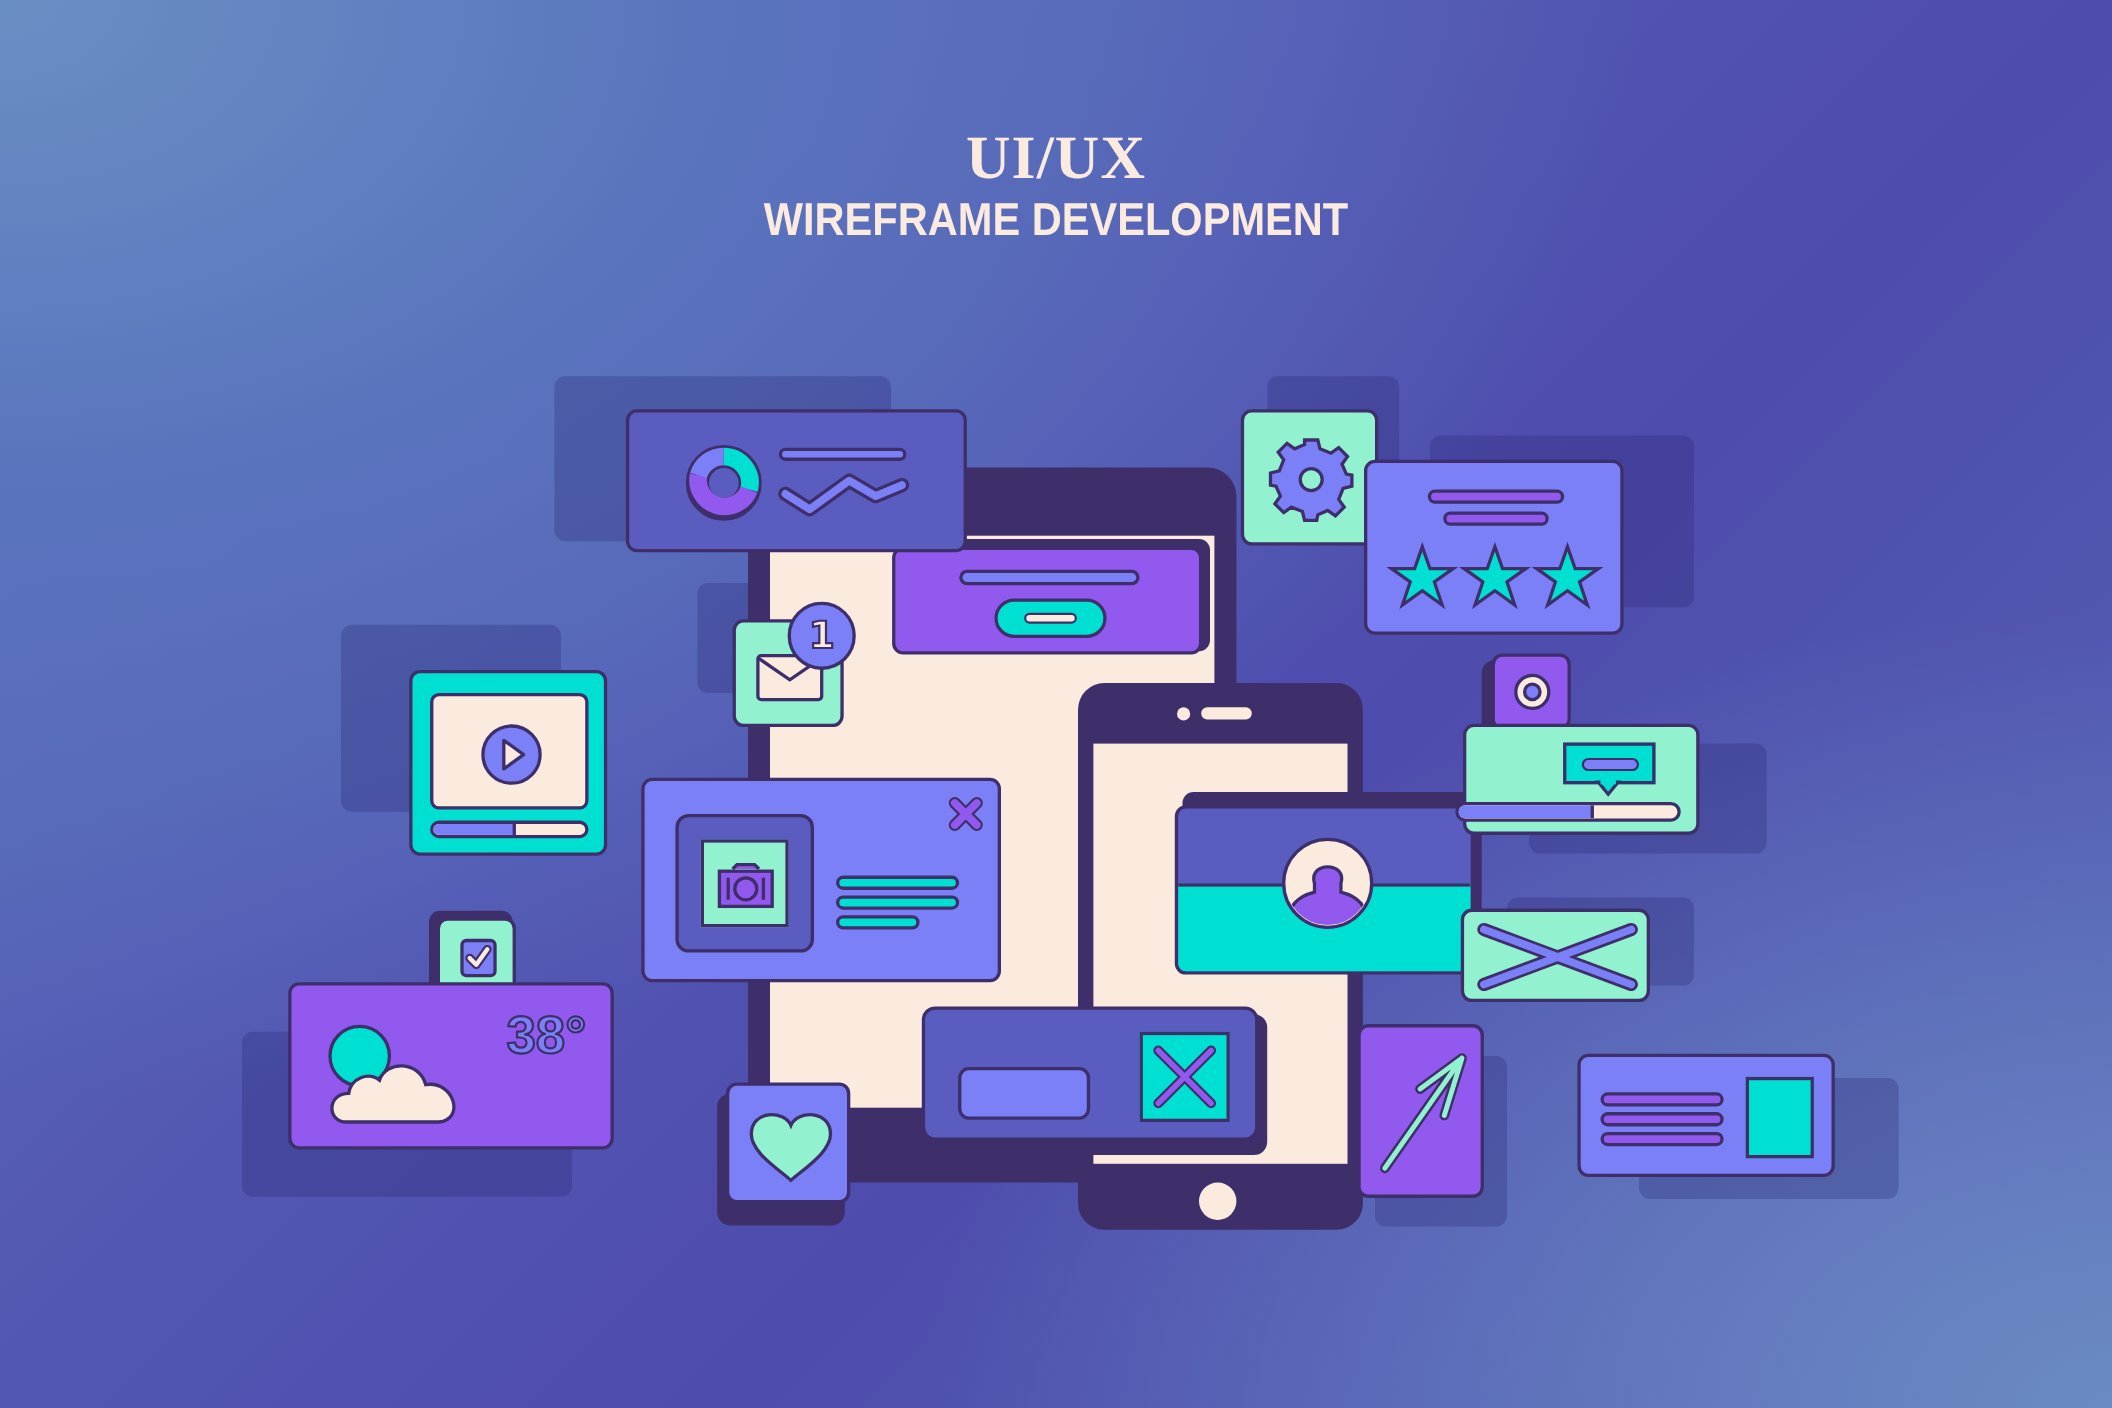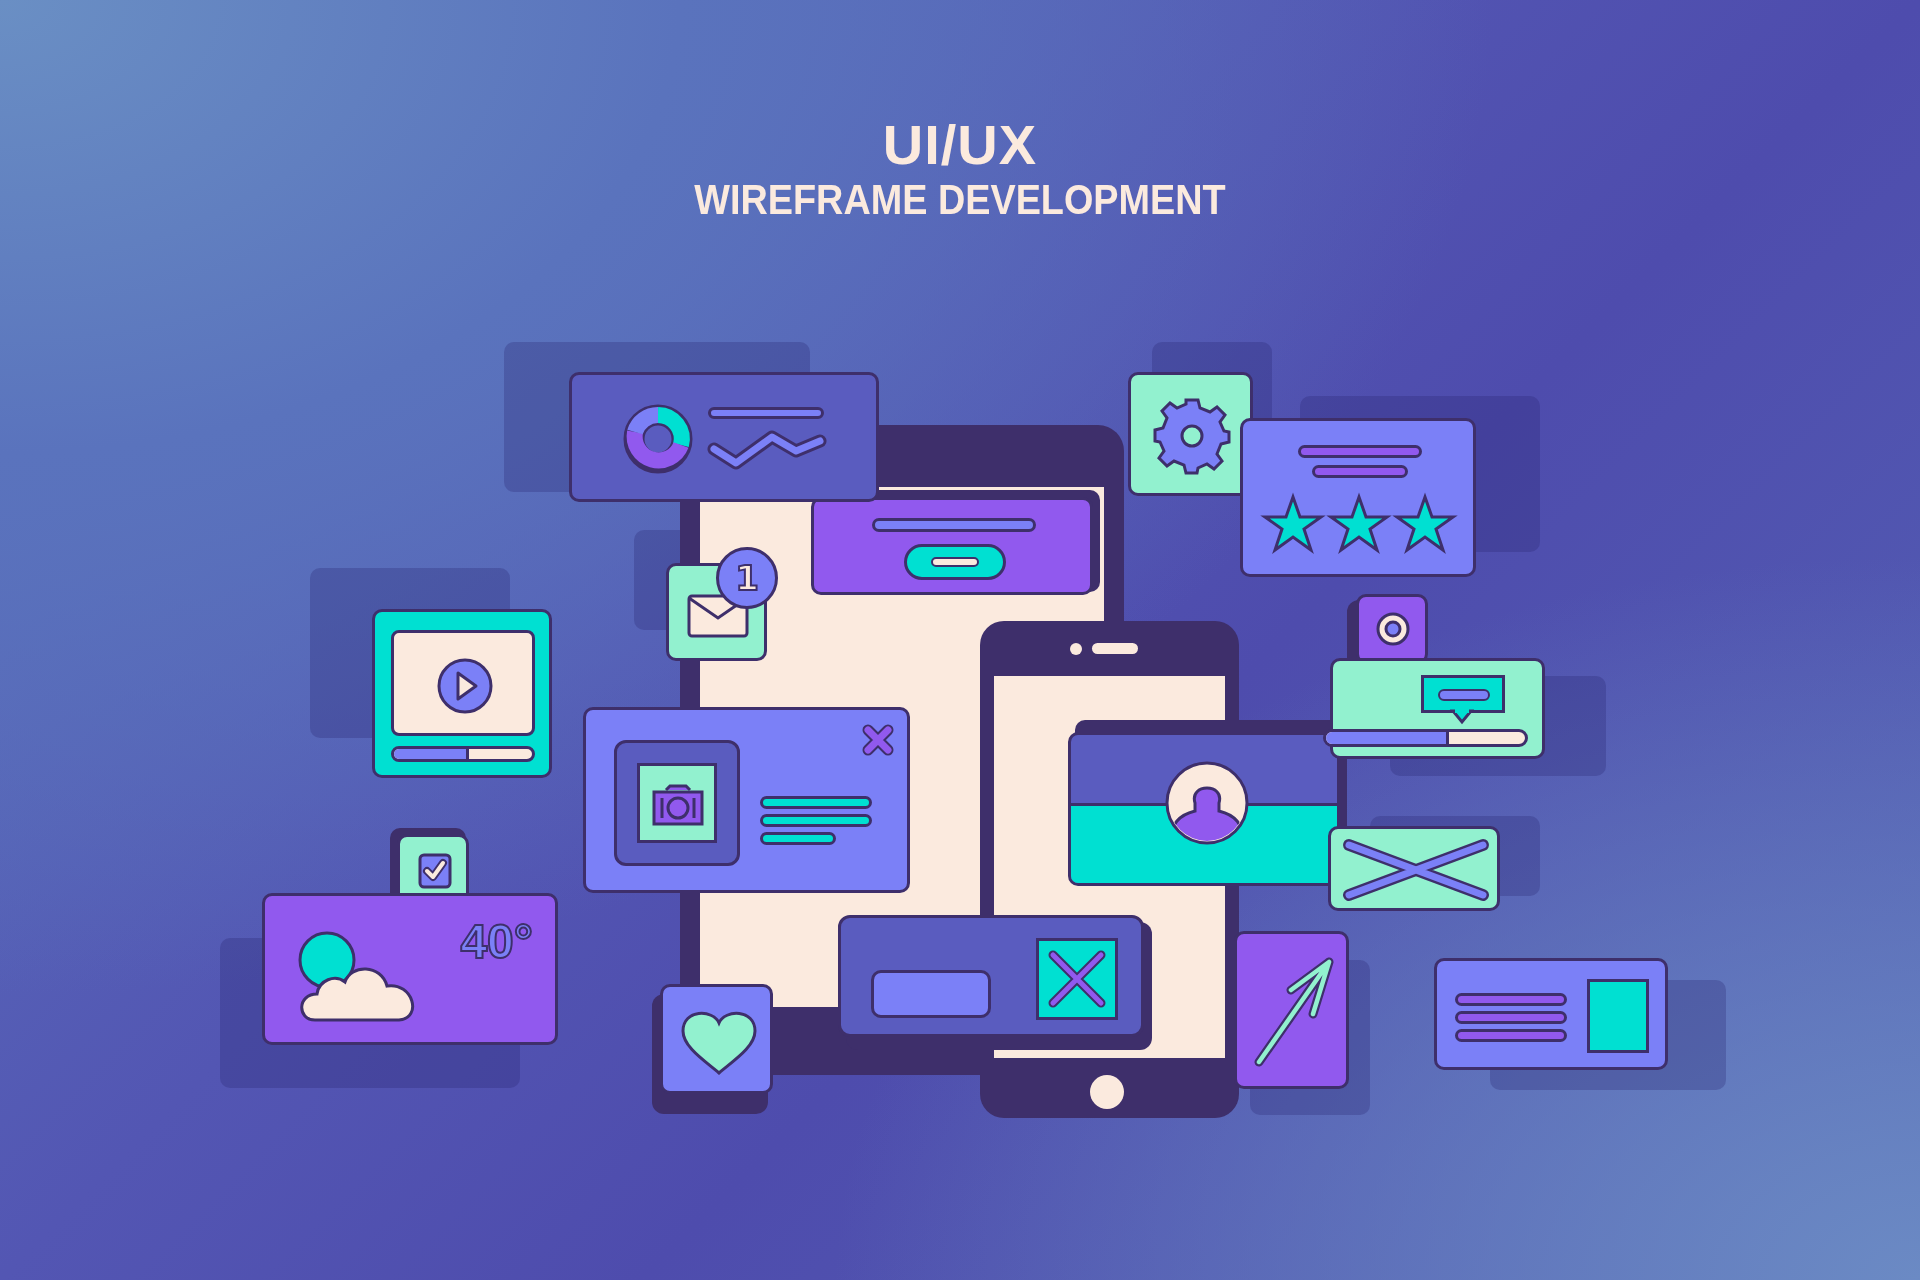--- a/index.html
+++ b/index.html
@@ -3,21 +3,21 @@
 <meta charset="utf-8">
 <style>
   html,body{margin:0;padding:0;}
   body{width:1920px;height:1280px;overflow:hidden;position:relative;
     background:radial-gradient(ellipse at 0% 0%, #6a8fc4 0%, #5a73bd 25%, transparent 55%),
                radial-gradient(ellipse at 100% 100%, #6b8ac4 0%, transparent 40%),
                linear-gradient(135deg,#5b77bd 0%,#5356b3 40%,#4e4cad 60%,#5563b5 100%);
     font-family:"DejaVu Sans",sans-serif;}
   .abs{position:absolute;box-sizing:border-box;}
   .title{left:0;width:1920px;text-align:center;color:#fbeade;font-family:"Liberation Sans",sans-serif;font-weight:700;}
-  #t1{top:112px;font-size:56px;letter-spacing:1px;}
+  #t1{top:112px;font-size:56px;letter-spacing:1px;font-family:Liberation Serif, serif;}
   #t2{top:176px;font-size:42px;letter-spacing:0px;transform:scaleX(0.9);transform-origin:center;}
   .shadow{background:rgba(40,35,110,0.28);border-radius:10px;}
   .ol{border:3px solid #3e2f6b;}
   .pill{position:absolute;border:3px solid #3e2f6b;border-radius:20px;box-sizing:border-box;}
   svg{position:absolute;overflow:visible;}
 </style>
 </head>
 <body>
 
 <div class="abs title" id="t1">UI/UX</div>
@@ -176,21 +176,21 @@
 <div class="abs" style="left:390px;top:828px;width:76px;height:76px;background:#3e2f6b;border-radius:10px;"></div>
 <div class="abs ol" style="left:397px;top:834px;width:72px;height:72px;background:#92f1cf;border-radius:10px;">
   <svg style="left:18px;top:16px;" width="34" height="36" viewBox="0 0 34 36">
     <rect x="2" y="2" width="30" height="32" rx="4" fill="#7b80f7" stroke="#3e2f6b" stroke-width="3"></rect>
     <path d="M9 18 L15 24 L25 10" fill="none" stroke="#3e2f6b" stroke-width="8" stroke-linecap="round" stroke-linejoin="round"></path>
     <path d="M9 18 L15 24 L25 10" fill="none" stroke="#fbeade" stroke-width="4" stroke-linecap="round" stroke-linejoin="round"></path>
   </svg>
 </div>
 
 <div class="abs ol" style="left:262px;top:893px;width:296px;height:152px;background:#9159ee;border-radius:10px;">
-  <div class="abs" style="right:22px;top:18px;font-family:'Liberation Sans',sans-serif;font-weight:700;font-size:48px;color:#7b80f7;-webkit-text-stroke:2px #3e2f6b;">40°</div>
+  <div class="abs" style="right:22px;top:18px;font-family:'Liberation Sans',sans-serif;font-weight:700;font-size:48px;color:#7b80f7;-webkit-text-stroke:2px #3e2f6b;">38°</div>
   <svg style="left:30px;top:34px;" width="130" height="96" viewBox="0 0 130 96">
     <circle cx="32" cy="30" r="27" fill="#00e0d2" stroke="#3e2f6b" stroke-width="3"></circle>
     <path d="M20 90 C2 90 2 64 22 64 C24 50 40 44 50 52 C56 34 86 34 92 56 C118 52 128 88 104 90 Z" fill="#fbeade" stroke="#3e2f6b" stroke-width="3"></path>
   </svg>
 </div>
 
 <div class="abs" style="left:652px;top:994px;width:116px;height:120px;background:#3e2f6b;border-radius:12px;"></div>
 <div class="abs ol" style="left:660px;top:984px;width:113px;height:110px;background:#7b80f7;border-radius:10px;">
   <svg style="left:16px;top:20px;" width="80" height="68" viewBox="0 0 80 68">
     <path d="M40 16 C34 2 4 2 4 24 C4 40 26 54 40 66 C54 54 76 40 76 24 C76 2 46 2 40 16 Z" fill="#92f1cf" stroke="#3e2f6b" stroke-width="3"></path>

